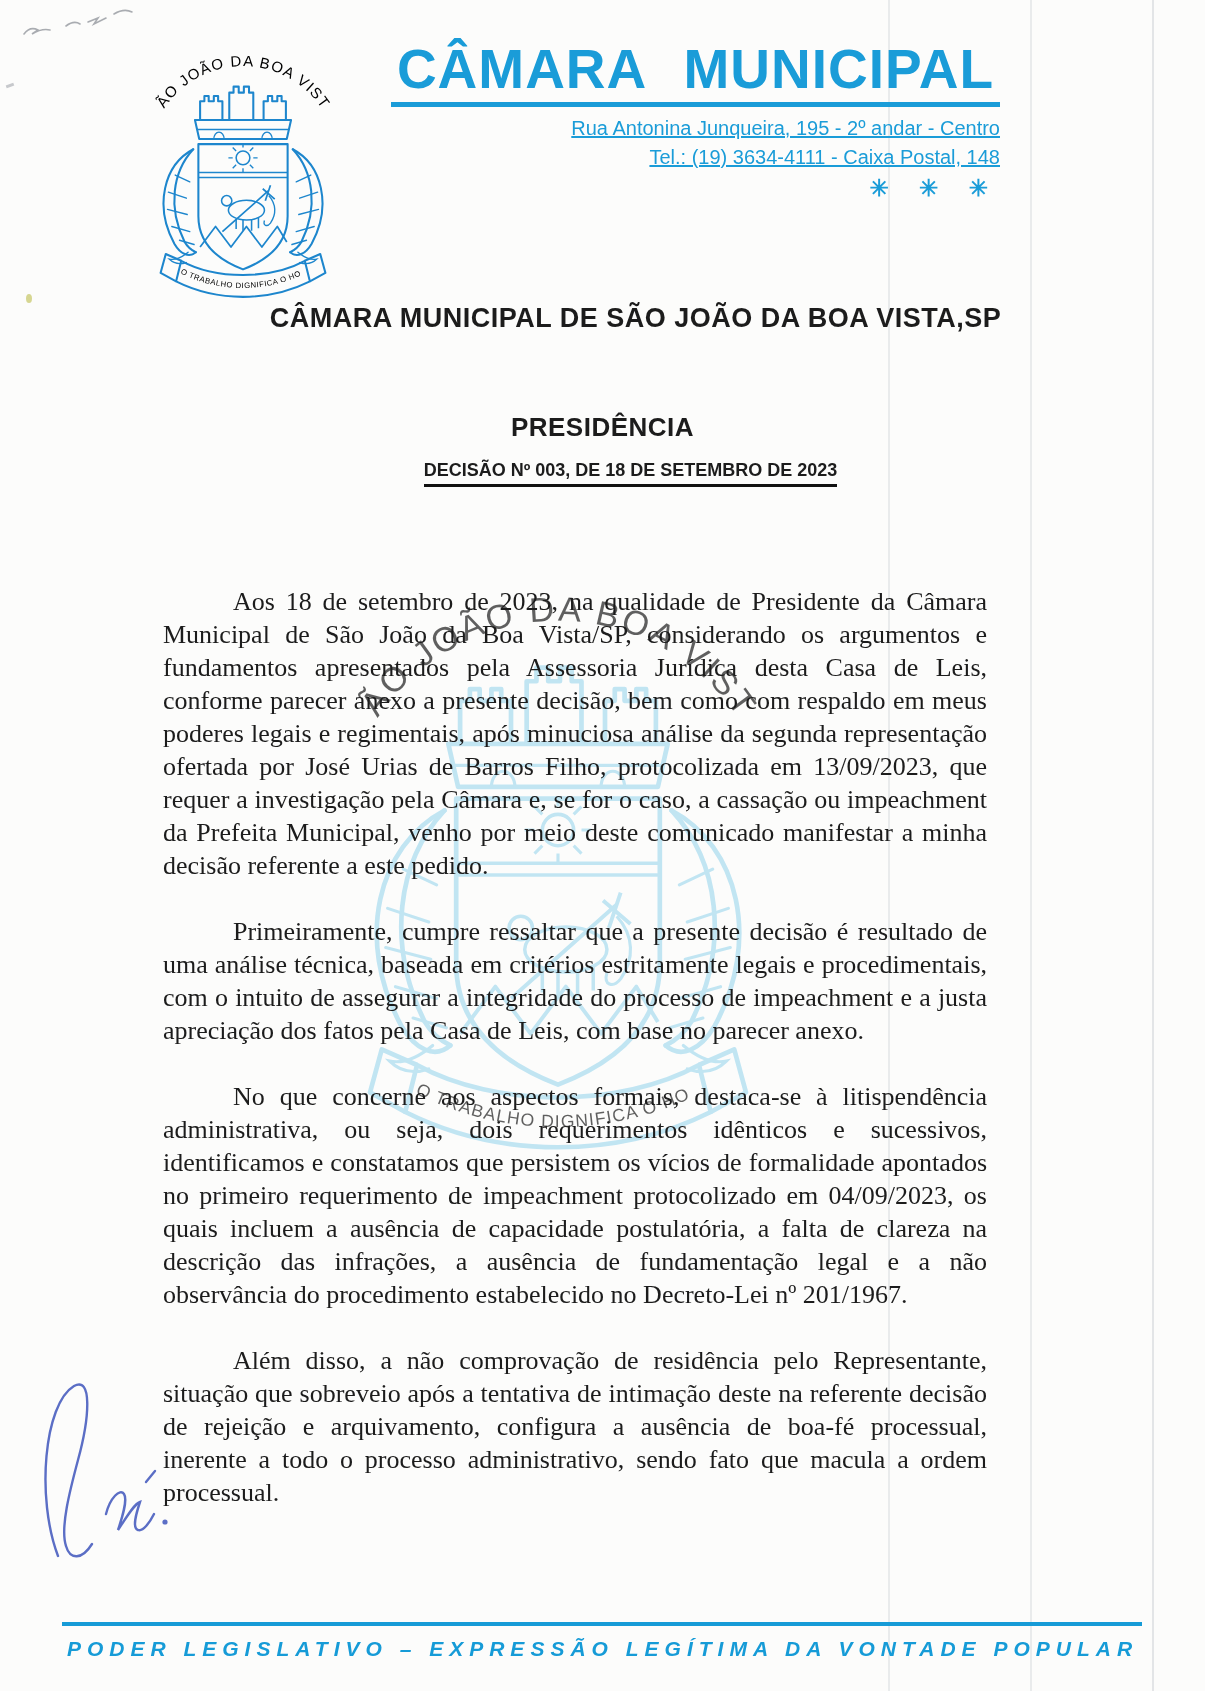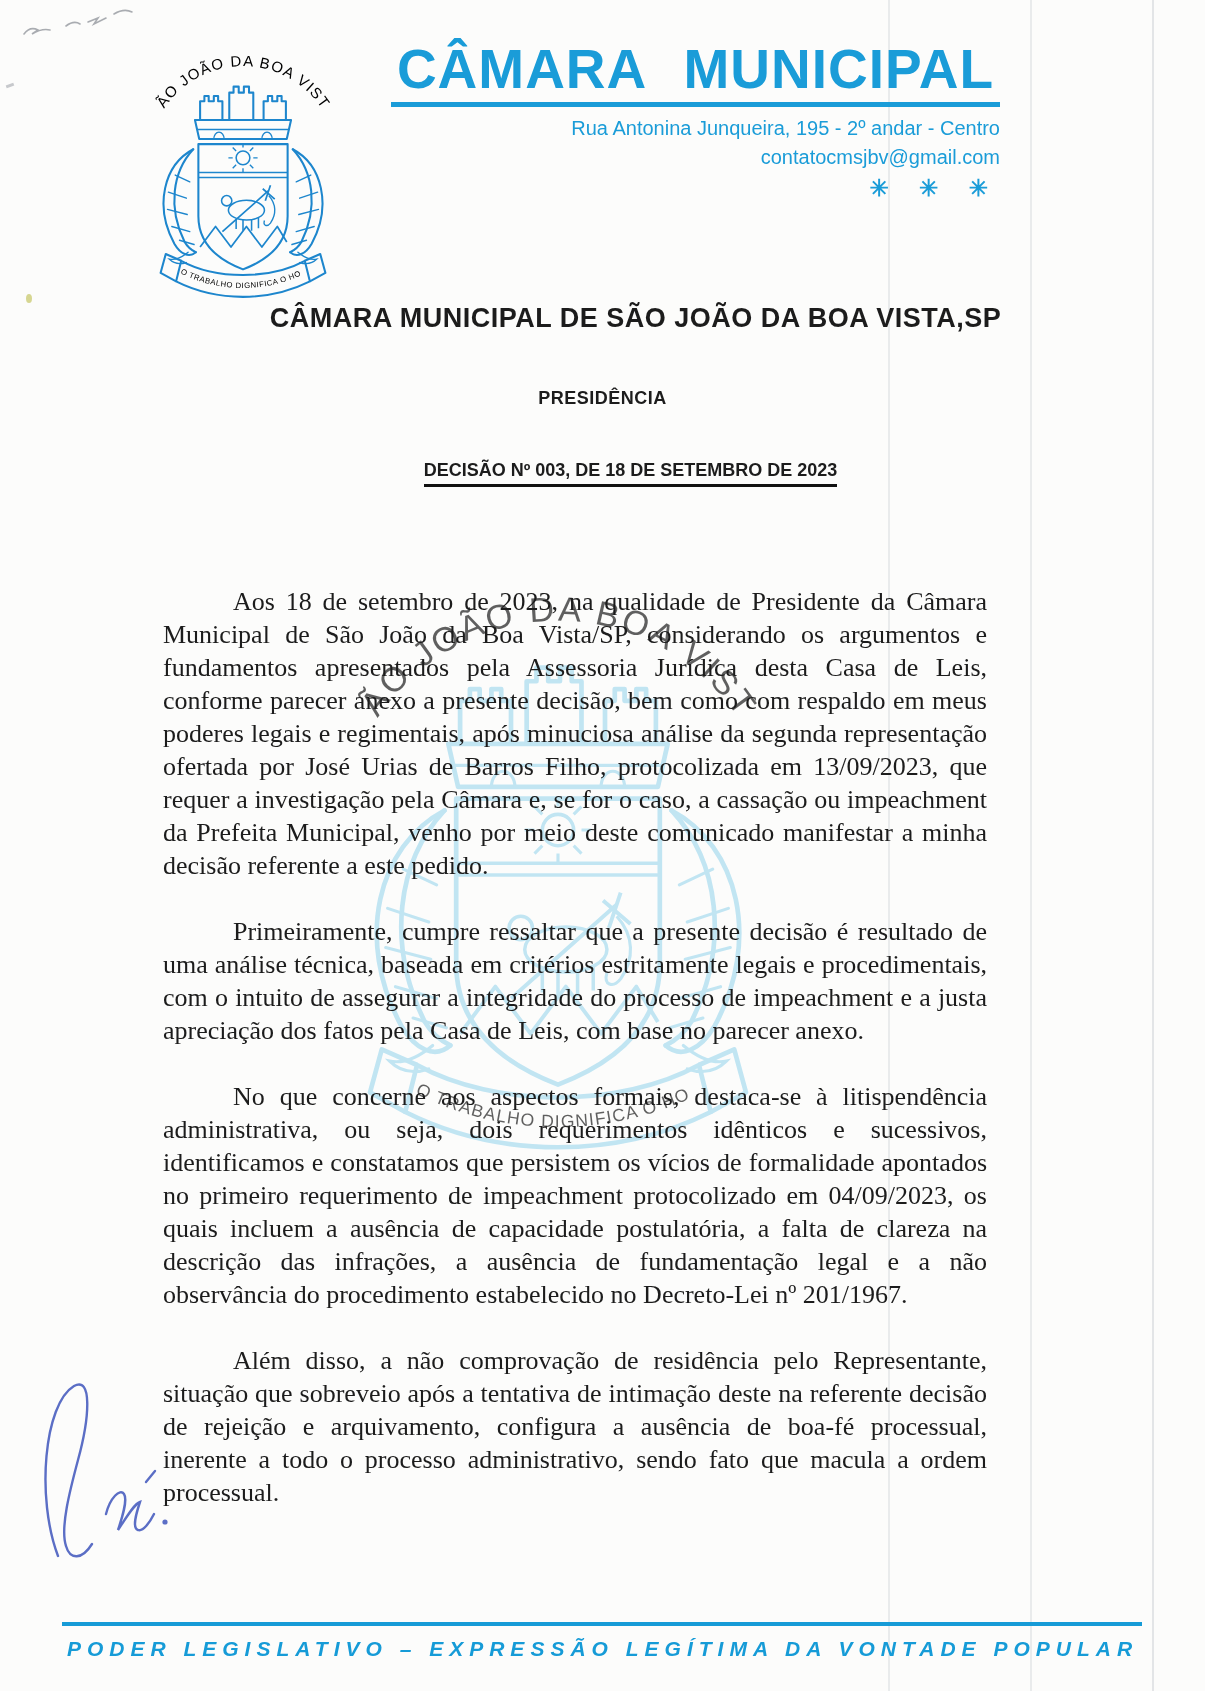--- a/index.html
+++ b/index.html
@@ -25,27 +25,27 @@
   
   .crest-logo{position:absolute;left:140px;top:36px;width:206px;height:266px;color:var(--crest-blue);}
   .crest-watermark{position:absolute;left:323px;top:552px;width:470px;height:607px;color:var(--watermark-blue);opacity:.62;z-index:0;}
   .crest-svg{width:100%;height:100%;display:block;}
 
   .header-text{position:absolute;left:352px;top:42px;width:648px;text-align:right;z-index:2;}
   .org-name{
     display:inline-block;color:var(--brand-blue);font-weight:bold;font-size:55px;line-height:1;
     letter-spacing:1px;word-spacing:22px;border-bottom:5px solid var(--brand-blue);padding:0 6px 5px 6px;
   }
-  .org-address{margin-top:7px;color:var(--brand-blue);font-size:20px;line-height:29px;}
+  .org-address{margin-top:7px;color:var(--brand-blue);font-size:20px;line-height:29px;text-decoration:underline;}
   .stars{margin-top:3px;color:var(--brand-blue);font-size:23px;letter-spacing:12px;font-weight:bold;}
 
   
   .title{position:absolute;left:0;width:1205px;text-align:center;font-weight:bold;z-index:2;}
   .title-institution{top:303px;font-size:27px;letter-spacing:.5px;padding-left:33px;}
-  .title-department{top:388px;font-size:18px;letter-spacing:.5px;}
+  .title-department{top:412px;font-size:26px;letter-spacing:.5px;}
   .title-decision{top:460px;font-size:18px;padding-left:28px;}
   .title-decision .u{display:inline-block;border-bottom:3px solid #111;padding-bottom:3px;}
 
   
   .decision-body{
     position:absolute;left:163px;top:585px;width:824px;z-index:2;
     font-family:"Liberation Serif","DejaVu Serif",serif;font-size:26px;line-height:33px;
     text-align:justify;color:var(--text-black);
   }
   .decision-body p{margin:0 0 33px 0;text-indent:70px;}
@@ -137,21 +137,21 @@
   <div class="crest-logo">
     <svg class="crest-svg" viewBox="0 0 240 310">
         <use href="#crest-g"></use>
       </svg>
   </div>
 
   <div class="header-text">
     <div class="org-name">CÂMARA MUNICIPAL</div>
     <div class="org-address">
       <div>Rua Antonina Junqueira, 195 - 2º andar - Centro</div>
-      <div>contatocmsjbv@gmail.com</div>
+      <div>Tel.: (19) 3634-4111 - Caixa Postal, 148</div>
     </div>
     <div class="stars">✳ ✳ ✳</div>
   </div>
 
   <div class="title title-institution">CÂMARA MUNICIPAL DE SÃO JOÃO DA BOA VISTA,SP</div>
   <div class="title title-department">PRESIDÊNCIA</div>
   <div class="title title-decision">
     <span class="u">DECISÃO Nº 003, DE 18 DE SETEMBRO DE 2023</span>
   </div>
 

